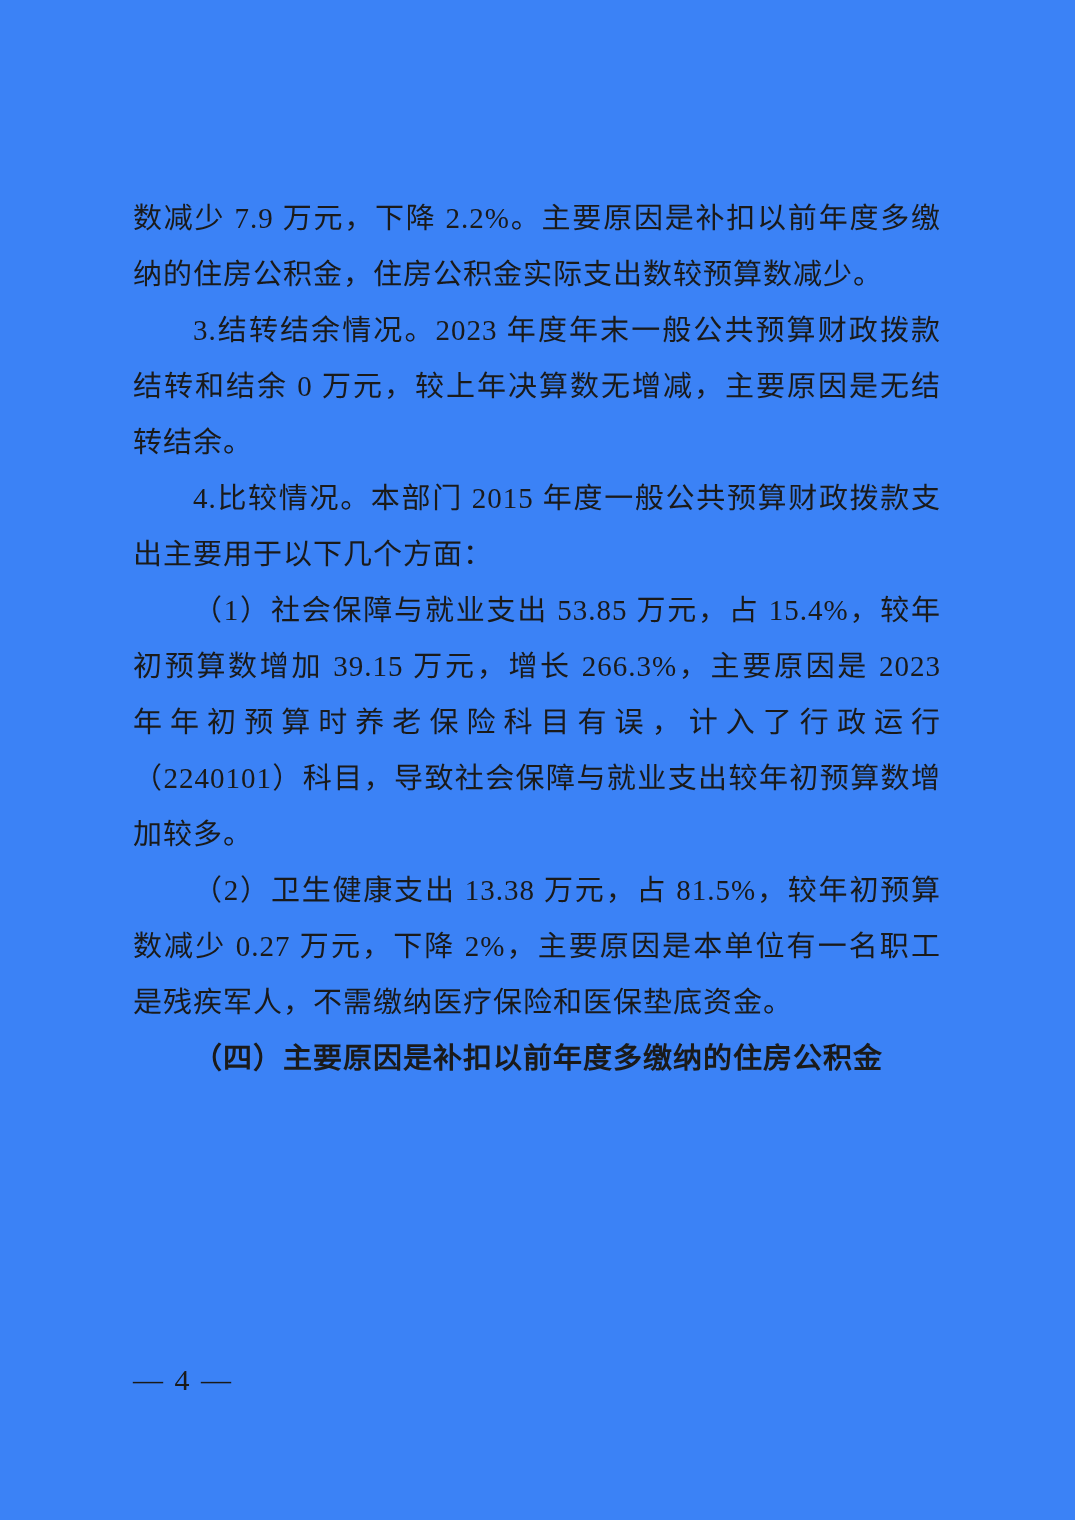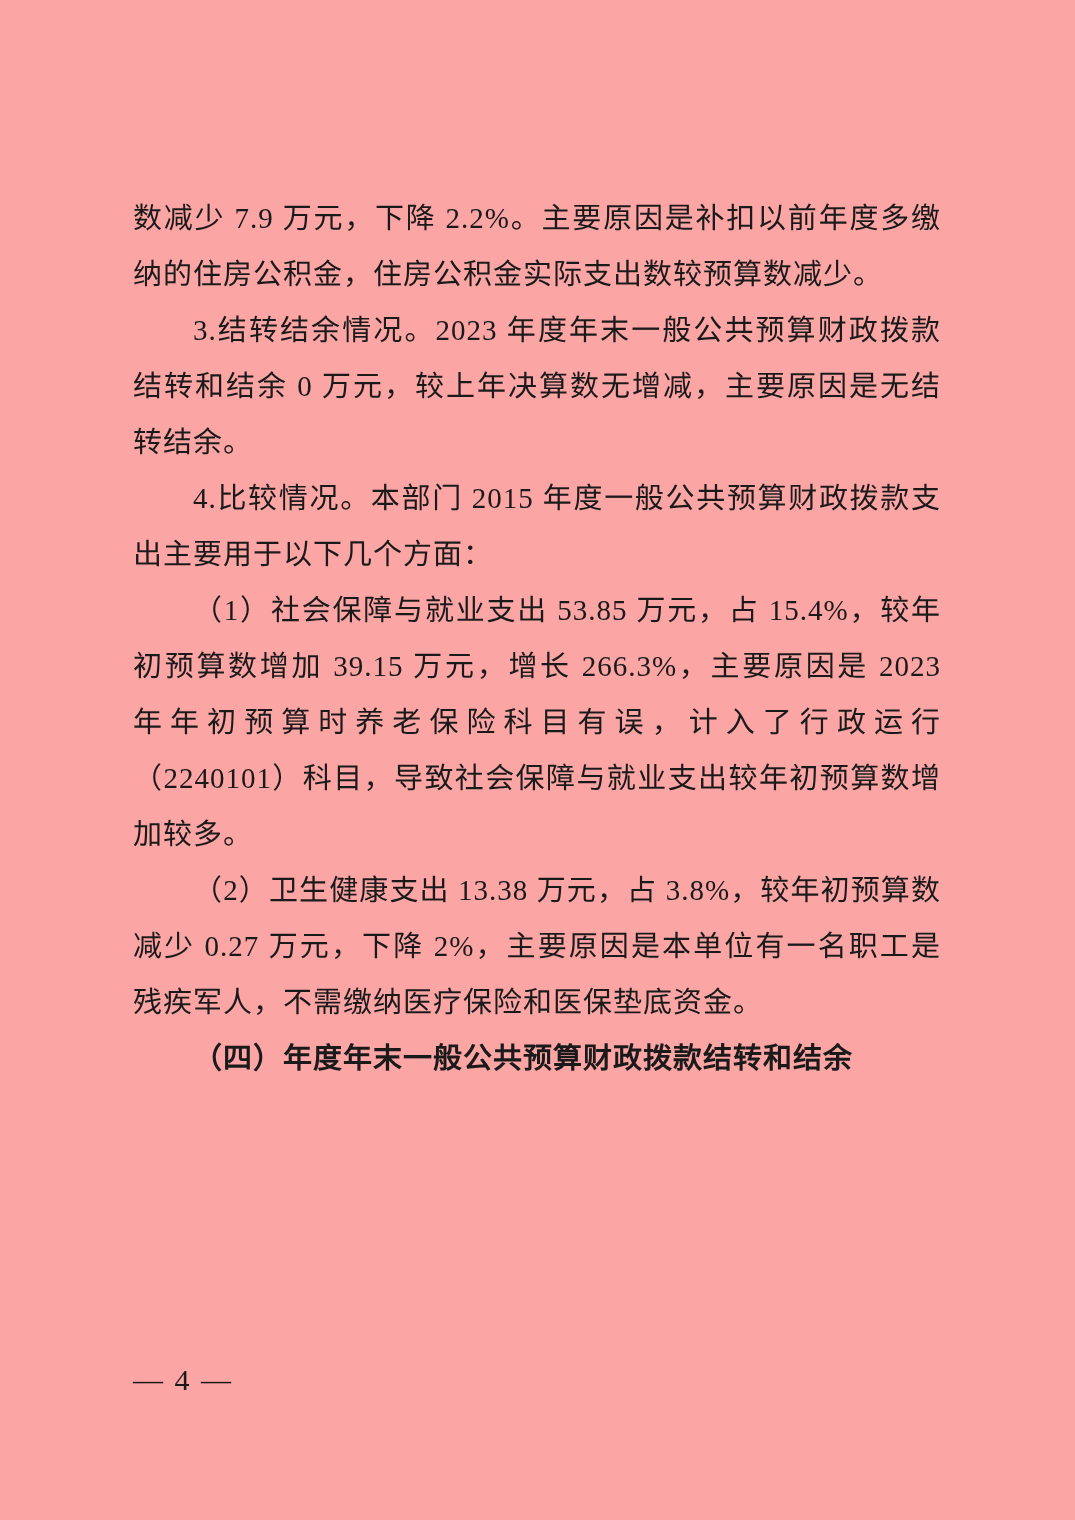--- a/index.html
+++ b/index.html
@@ -11,21 +11,21 @@
     height: 1520px;
     background: #ffffff;
     position: relative;
     overflow: hidden;
     font-family: "Liberation Serif", "DejaVu Serif", serif;
     color: #1a1a1a;
   }
   .page {
     position: absolute;
     inset: 0;
-    background: #fca5a5;
+    background: #3b82f6;
     text-decoration: underline;
   }
   .content {
     position: absolute;
     left: 133px;
     top: 190px;
     width: 808px;
     font-size: 29px;
     line-height: 56px;
     text-align: justify;
@@ -55,21 +55,21 @@
 </head>
 <body>
 
 <div class="page">
 
   <div class="content">
     <p class="para">数减少 7.9 万元，下降 2.2%。主要原因是补扣以前年度多缴纳的住房公积金，住房公积金实际支出数较预算数减少。</p>
     <p class="para para-indent">3.结转结余情况。2023 年度年末一般公共预算财政拨款结转和结余 0 万元，较上年决算数无增减，主要原因是无结转结余。</p>
     <p class="para para-indent">4.比较情况。本部门 2015 年度一般公共预算财政拨款支出主要用于以下几个方面：</p>
     <p class="para para-indent">（1）社会保障与就业支出 53.85 万元，占 15.4%，较年初预算数增加 39.15 万元，增长 266.3%，主要原因是 2023 年年初预算时养老保险科目有误，计入了行政运行（2240101）科目，导致社会保障与就业支出较年初预算数增加较多。</p>
-    <p class="para para-indent">（2）卫生健康支出 13.38 万元，占 3.8%，较年初预算数减少 0.27 万元，下降 2%，主要原因是本单位有一名职工是残疾军人，不需缴纳医疗保险和医保垫底资金。</p>
-    <p class="para para-indent para-bold">（四）年度年末一般公共预算财政拨款结转和结余</p>
+    <p class="para para-indent">（2）卫生健康支出 13.38 万元，占 81.5%，较年初预算数减少 0.27 万元，下降 2%，主要原因是本单位有一名职工是残疾军人，不需缴纳医疗保险和医保垫底资金。</p>
+    <p class="para para-indent para-bold">（四）主要原因是补扣以前年度多缴纳的住房公积金</p>
   </div>
 
   <div class="footer">
     <span>— 4 —</span>
   </div>
 
 </div>
 
 </body></html>

